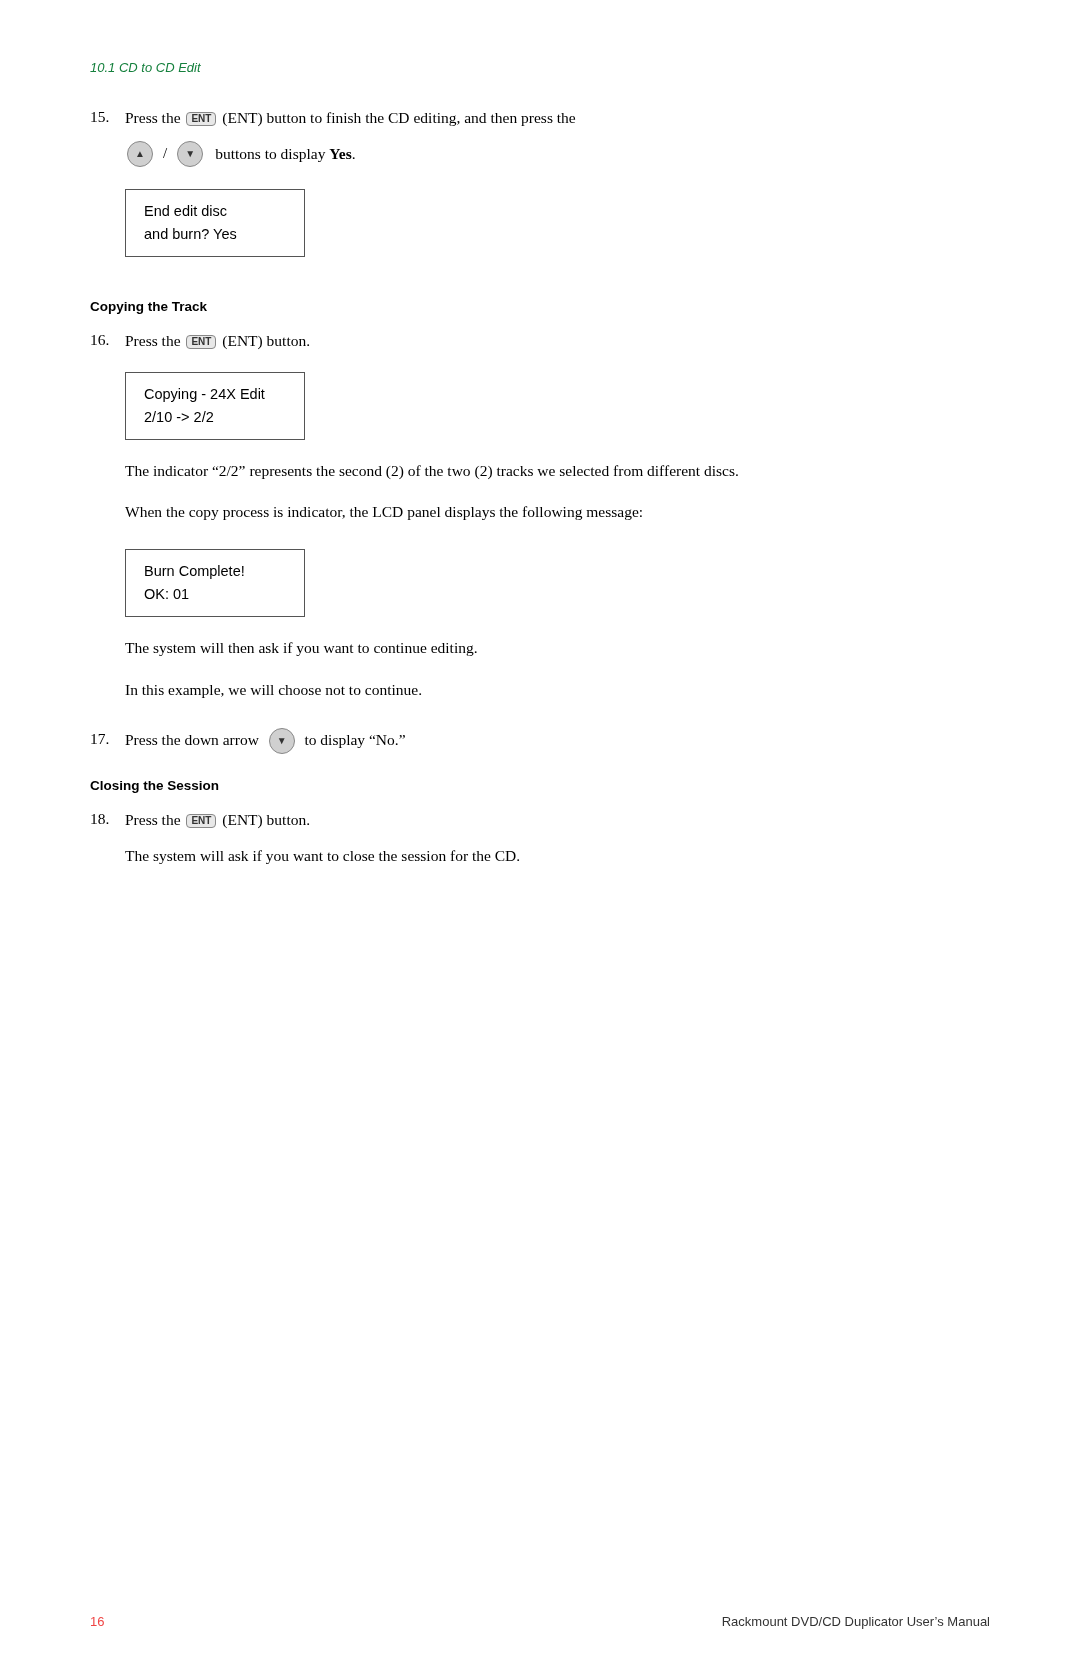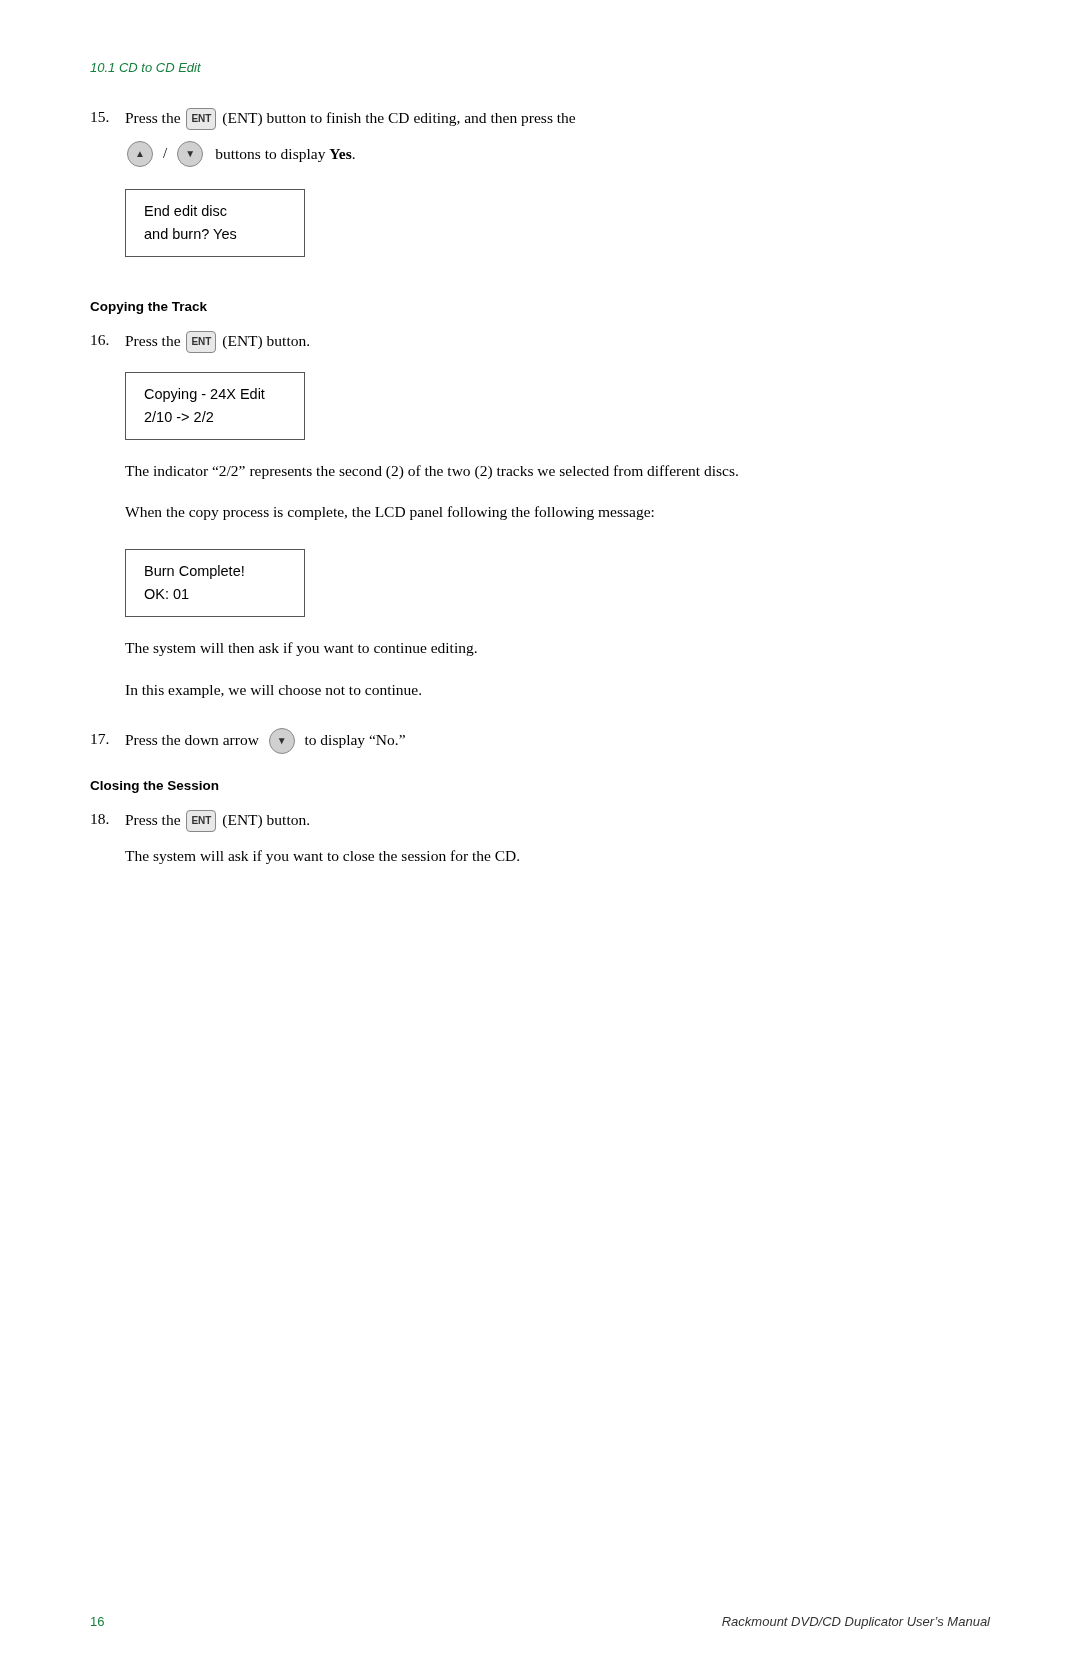--- a/index.html
+++ b/index.html
@@ -52,21 +52,21 @@
     .step-content {
       flex: 1;
       line-height: 1.65;
     }
 
     .ent-button {
       display: inline-flex;
       align-items: center;
       justify-content: center;
       width: 30px;
-      height: 22px;
+      height: 14px;
       border: 1.5px solid #888;
       border-radius: 4px;
       font-size: 10px;
       font-family: Arial, sans-serif;
       background: #e8e8e8;
       color: #333;
       font-weight: bold;
       vertical-align: middle;
       margin: 0 2px;
       line-height: 1;
@@ -142,26 +142,25 @@
       left: 90px;
       right: 90px;
       display: flex;
       justify-content: space-between;
       align-items: center;
       font-size: 13px;
       font-family: Arial, sans-serif;
     }
 
     .footer-page {
-      color: #15803d;
+      color: #ef4444;
     }
 
     .footer-title {
       color: #333;
-      font-style: italic;
     }
   </style>
 </head>
 <body>
 
 <div class="page">
 
   <div class="breadcrumb">10.1 CD to CD Edit</div>
 
   <div class="step-block">
@@ -197,21 +196,21 @@
     <div class="lcd-box">
       <span class="lcd-box-line">Copying - 24X Edit</span>
       <span class="lcd-box-line">2/10 -&gt;  2/2</span>
     </div>
 
     <div class="paragraph">
       The indicator “2/2” represents the second (2) of the two (2) tracks we selected from different discs.
     </div>
 
     <div class="paragraph">
-      When the copy process is complete, the LCD panel following the following message:
+      When the copy process is indicator, the LCD panel displays the following message:
     </div>
 
     <div class="lcd-box">
       <span class="lcd-box-line">Burn Complete!</span>
       <span class="lcd-box-line">OK: 01</span>
     </div>
 
     <div class="paragraph">
       The system will then ask if you want to continue editing.
     </div>

